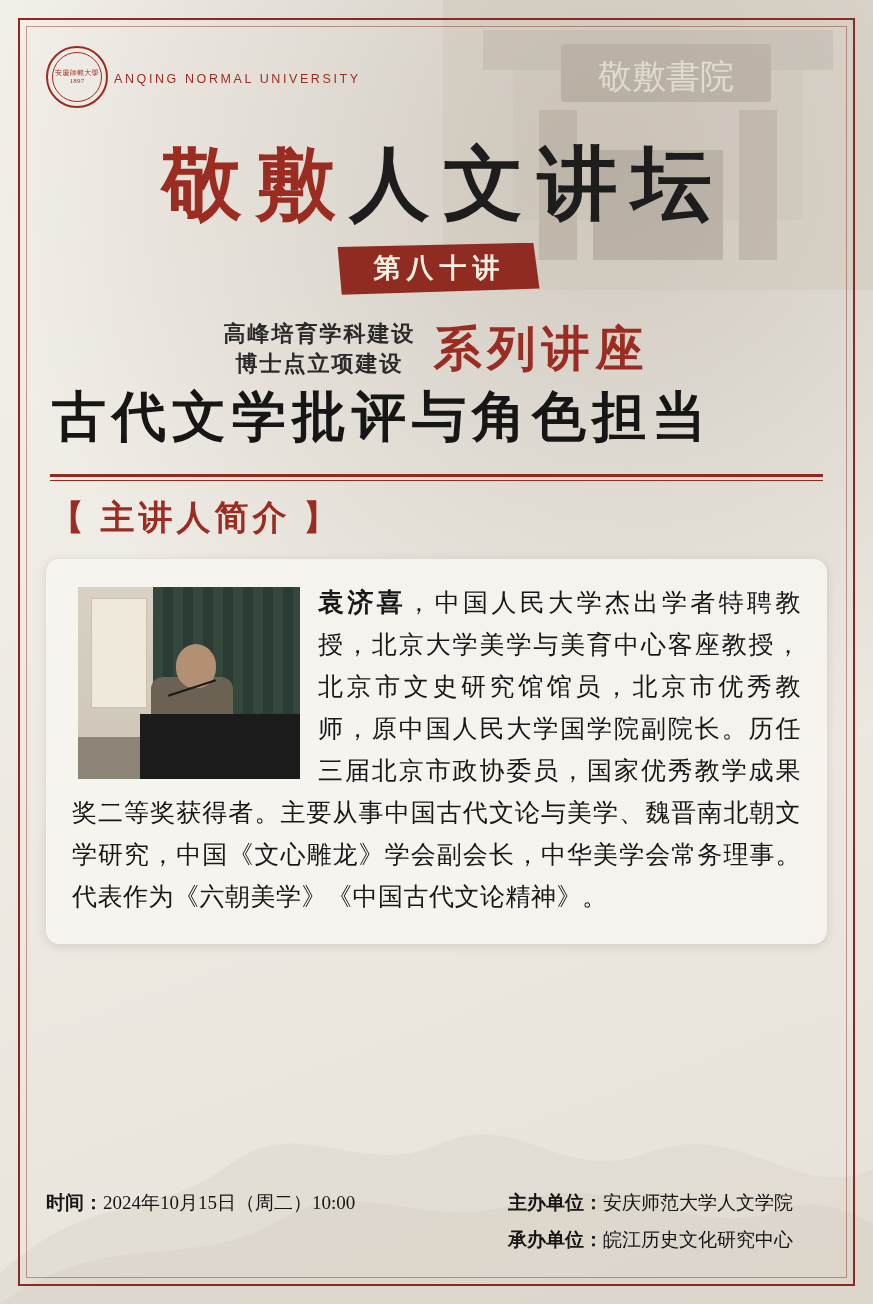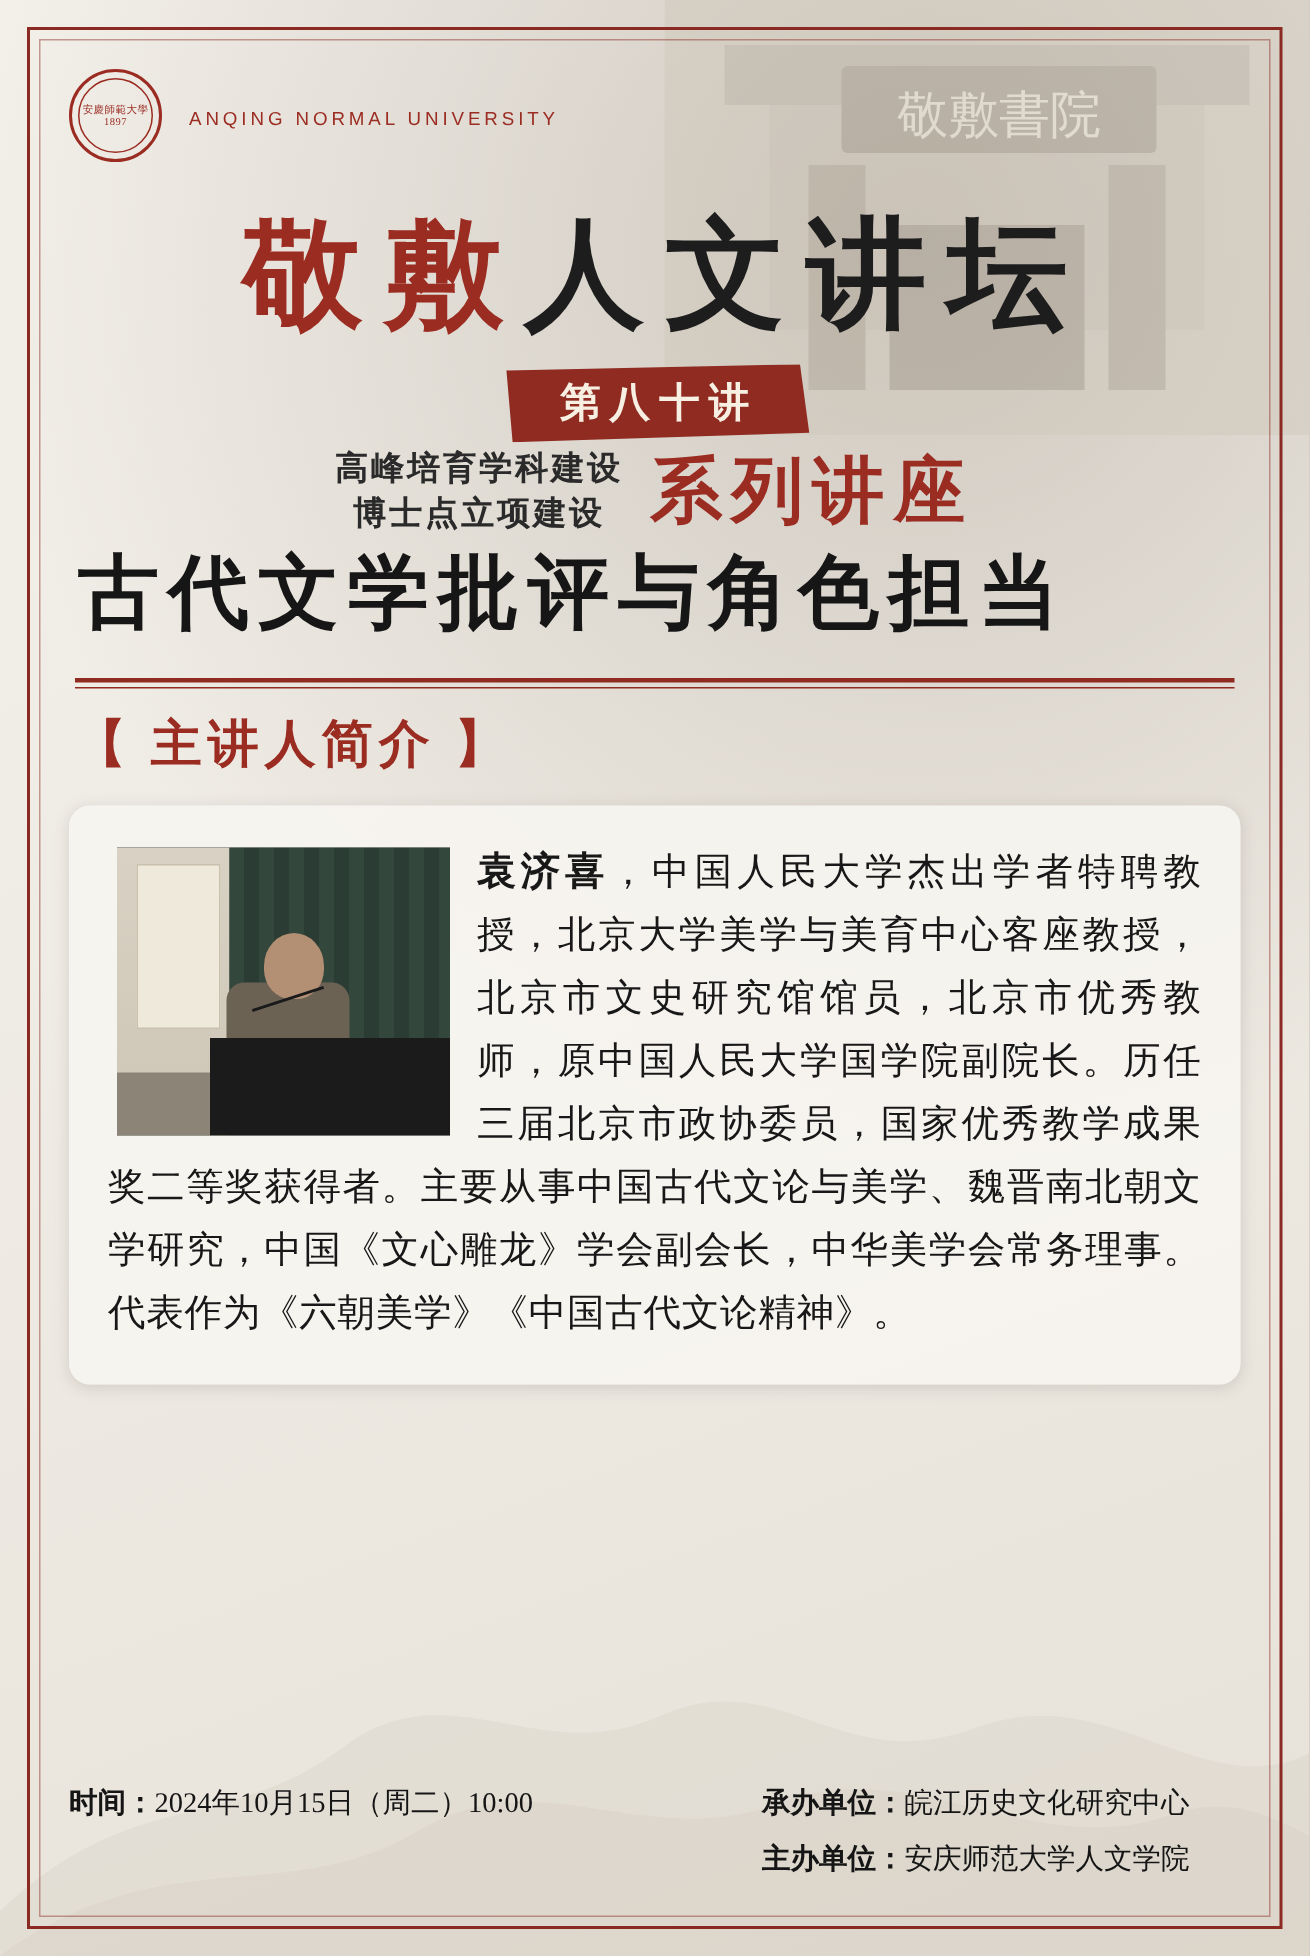--- a/index.html
+++ b/index.html
@@ -51,21 +51,21 @@
   .content {
     position: relative;
     z-index: 3;
     padding: 0 46px;
   }
 
   
   .logo-row {
     display: flex;
     align-items: center;
-    gap: 18px;
+    gap: 6px;
     padding-top: 46px;
   }
   .seal {
     width: 62px;
     height: 62px;
     border-radius: 50%;
     border: 2px solid #9b2c22;
     position: relative;
     flex: none;
     display: flex;
@@ -128,20 +128,21 @@
     letter-spacing: 6px;
     text-indent: 6px;
     padding: 7px 34px 9px;
     font-weight: bold;
     position: relative;
     clip-path: polygon(2% 8%, 97% 0%, 100% 88%, 4% 100%);
   }
 
   
   .series-row {
+    margin-top: 22px;
     display: flex;
     justify-content: center;
     align-items: center;
     gap: 12px;
   }
   .series-left {
     font-size: 22px;
     line-height: 1.35;
     color: #2a2a2a;
     letter-spacing: 2px;
@@ -352,21 +353,21 @@
   </div>
 
   <div class="footer">
     <div class="col left">
       <div>
         <span class="lbl">时间：</span><span>2024年10月15日（周二）10:00</span>
       </div>
     </div>
     <div class="col right">
       <div>
+        <span class="lbl">主办单位：</span><span>安庆师范大学人文学院</span>
+      </div>
+      <div>
         <span class="lbl">承办单位：</span><span>皖江历史文化研究中心</span>
       </div>
-      <div>
-        <span class="lbl">主办单位：</span><span>安庆师范大学人文学院</span>
-      </div>
     </div>
   </div>
 
 </div>
 
 </body></html>

